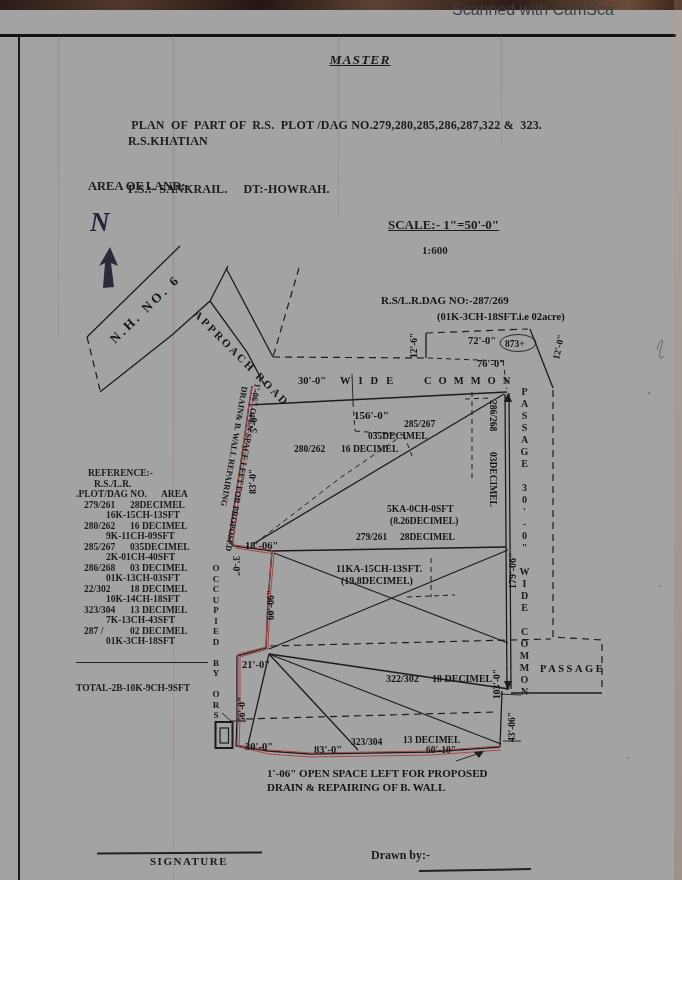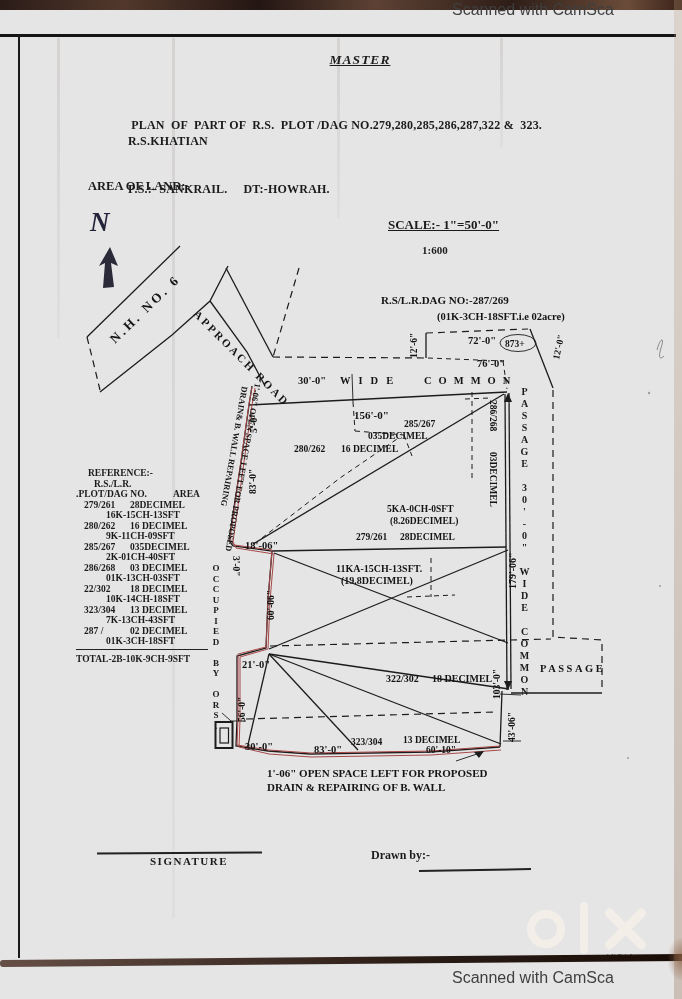--- a/index.html
+++ b/index.html
@@ -1,16 +1,16 @@
 <!DOCTYPE html>
 <html><head>
 <meta charset="utf-8">
 <style>
   html,body{margin:0;padding:0;}
-  .page{position:relative;width:682px;height:999px;background:#e5e5e5;overflow:hidden;
+  .page{position:relative;width:682px;height:880px;background:#a3a3a3;overflow:hidden;
         font-family:"Liberation Serif","DejaVu Serif",serif;color:#1b1b1b;}
   
   .scan-band-top{position:absolute;left:0;top:0;width:682px;height:10px;
     background:linear-gradient(90deg,#2b1c18 0%,#52382c 18%,#241613 38%,#5d4234 55%,#2e1d17 75%,#6b4c3a 92%,#3a2318 100%);}
   .camscan{position:absolute;font-family:"Liberation Sans","DejaVu Sans",sans-serif;
     color:#3f3f3f;font-size:16px;white-space:nowrap;}
   .camscan.top{left:452px;top:1px;}
   .camscan.bottom{left:452px;top:969px;}
   .scan-line-bottom{position:absolute;left:0;top:957px;width:690px;height:7px;
     background:linear-gradient(90deg,rgba(70,42,30,.8),rgba(32,17,10,.95) 60%,#190c07);
@@ -30,26 +30,26 @@
   .para div{white-space:pre-wrap;margin-left:35px;}
   .area-head{position:absolute;left:88px;top:179px;font-size:12.5px;font-weight:bold;}
   .area-note{position:absolute;left:89px;top:206px;font-size:8.8px;font-weight:bold;white-space:pre;}
   .scale{position:absolute;left:388px;top:217px;font-size:13px;font-weight:bold;text-decoration:underline;}
   .ratio{position:absolute;left:422px;top:236px;font-size:11px;font-weight:bold;margin-top:8px;}
   .north-n{position:absolute;left:90px;top:207px;font-size:27px;font-style:italic;font-weight:bold;color:#23233a;}
   
   .ref{position:absolute;left:76px;top:468px;width:152px;font-size:9.5px;font-weight:bold;line-height:10.5px;}
   .ref .h1{padding-left:12px;}
   .ref .h2{padding-left:18px;}
-  .ref .cols{display:flex;gap:26px;}
+  .ref .cols{display:flex;gap:14px;}
   .ref-row{margin-top:0;}
   .ref-l1{display:flex;}
   .ref-plot{display:inline-block;width:46px;padding-left:8px;}
   .ref-l2{padding-left:30px;}
-  .ref-total{border-top:1.5px solid #222;margin-top:2px;padding-top:4px;width:132px;}
+  .ref-total{border-top:1.5px solid #222;margin-top:15px;padding-top:20px;width:132px;}
   
   .vstack{position:absolute;writing-mode:vertical-rl;text-orientation:upright;
     font-weight:bold;white-space:nowrap;}
   .passage-v{left:519px;top:386px;font-size:10px;letter-spacing:1px;}
   .occupied-v{left:211px;top:563px;font-size:9px;letter-spacing:.5px;}
   
   .sig-line{position:absolute;left:97px;top:852px;width:165px;height:2px;background:#222;transform:rotate(-.4deg);}
   .sig-text{position:absolute;left:150px;top:855px;font-size:11px;font-weight:bold;letter-spacing:1.5px;}
   .drawn{position:absolute;left:371px;top:848px;font-size:12px;font-weight:bold;}
   .drawn-line{position:absolute;left:419px;top:869px;width:112px;height:2px;background:#222;transform:rotate(-1deg);}

